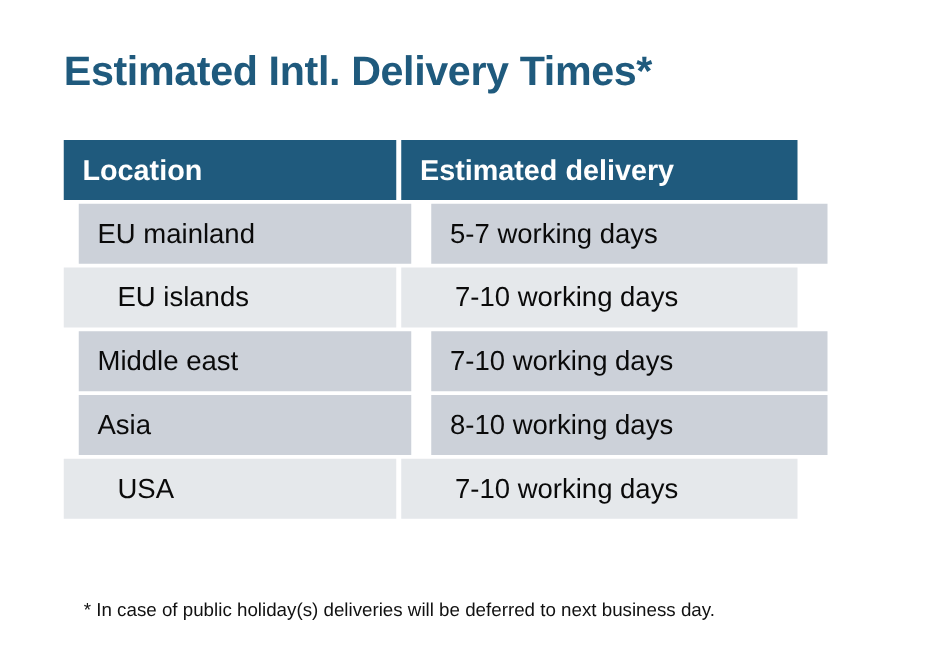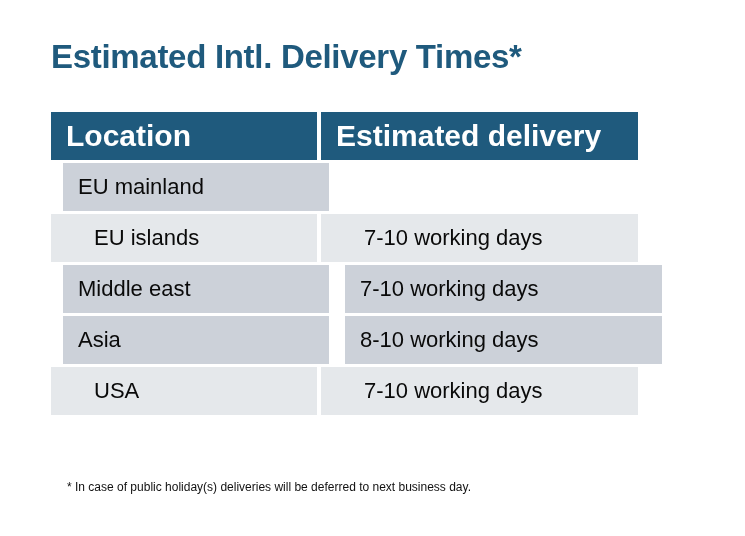--- a/index.html
+++ b/index.html
@@ -56,50 +56,51 @@
     white-space: nowrap;
     overflow: hidden;
   }
   .col-location { width: 266px; }
   .col-delivery { width: 317px; }
 
   .header-row .cell {
     background: #1f5a7d;
     color: #ffffff;
     font-weight: bold;
-    font-size: 30px;
+    font-size: 23px;
   }
   .row-dark .cell { background: #ccd1d9; margin-left: 12px; }
   .row-light .cell { background: #e5e8eb; padding-left: 43px; }
 
   .footnote {
     position: absolute;
     left: 67px;
     top: 480px;
-    font-size: 12px;
+    font-size: 15px;
     color: #111111;
     white-space: nowrap;
   }
 </style>
 </head>
 <body>
 
 <div class="page">
 
   <div class="page-title">Estimated Intl. Delivery Times*</div>
 
   <div class="delivery-table">
 
     <div class="table-row header-row">
       <div class="cell col-location">Location</div>
       <div class="cell col-delivery">Estimated delivery</div>
     </div>
 
     <div class="table-row row-dark">
       <div class="cell col-location">EU mainland</div>
+      <div class="cell col-delivery">5-7 working days</div>
     </div>
 
     <div class="table-row row-light">
       <div class="cell col-location">EU islands</div>
       <div class="cell col-delivery">7-10 working days</div>
     </div>
 
     <div class="table-row row-dark">
       <div class="cell col-location">Middle east</div>
       <div class="cell col-delivery">7-10 working days</div>

